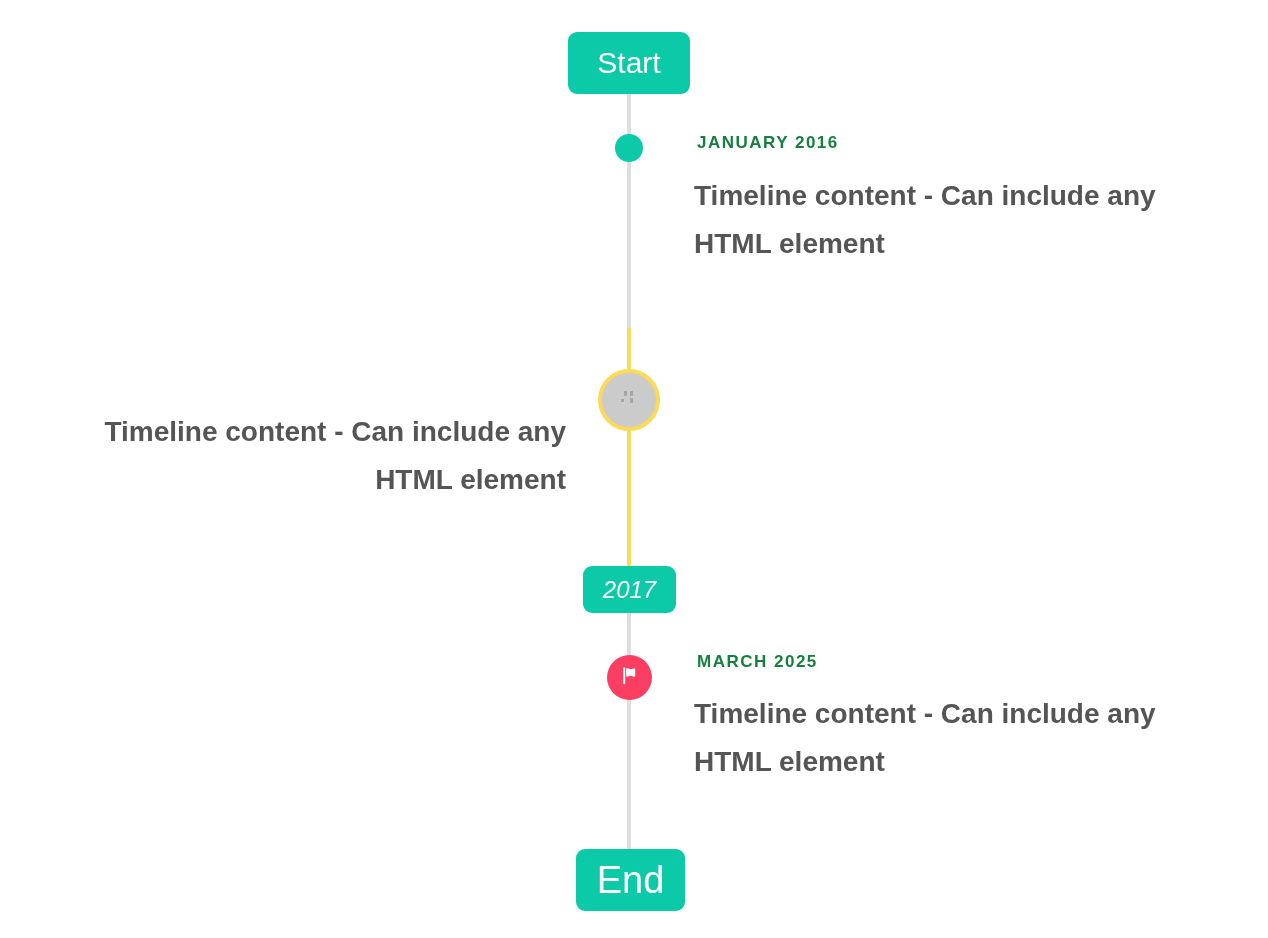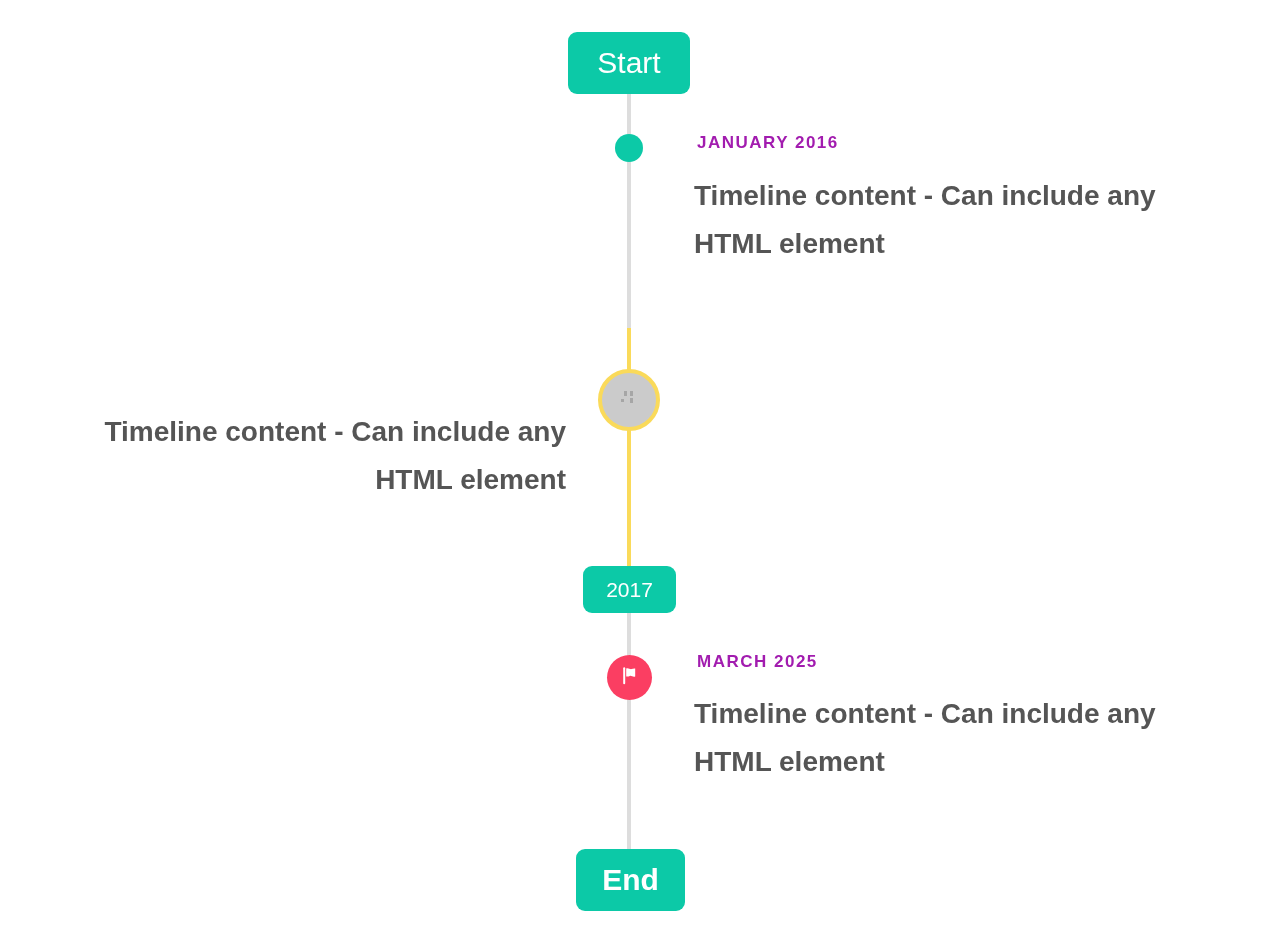--- a/index.html
+++ b/index.html
@@ -30,22 +30,22 @@
   .badge {
     position: absolute;
     display: flex; align-items: center; justify-content: center;
     background: #0cc9a7;
     color: #ffffff;
     border-radius: 9px;
     z-index: 3;
     cursor: pointer;
   }
   .badge.start { left: 568px; top: 32px;  width: 122px; height: 62px; font-size: 30px; }
-  .badge.year  { left: 583px; top: 566px; width: 93px;  height: 47px; font-size: 21px; }
-  .badge.end   { left: 576px; top: 849px; width: 109px; height: 62px; font-size: 30px; font-weight: bold; }
+  .badge.year  { left: 583px; top: 566px; width: 93px;  height: 47px; font-size: 24px; font-style: italic; }
+  .badge.end   { left: 576px; top: 849px; width: 109px; height: 62px; font-size: 38px; }
 
   
   .marker { position: absolute; z-index: 2; border-radius: 50%; }
   .marker.dot {
     left: 615px; top: 134px;
     width: 28px; height: 28px;
     background: #0cc9a7;
   }
   .marker.image-circle {
     left: 598px; top: 369px;
@@ -61,21 +61,21 @@
     display: flex; align-items: center; justify-content: center;
   }
   .marker.image-circle svg { margin-top: -4px; }
 
   
   .item-title {
     position: absolute;
     font-size: 17px;
     font-weight: 700;
     letter-spacing: 1.5px;
-    color: #a21caf;
+    color: #15803d;
     line-height: 20px;
     z-index: 2;
   }
   .item-content {
     position: absolute;
     font-size: 28px;
     color: #555555;
     line-height: 48px;
     width: 530px;
     z-index: 2;

